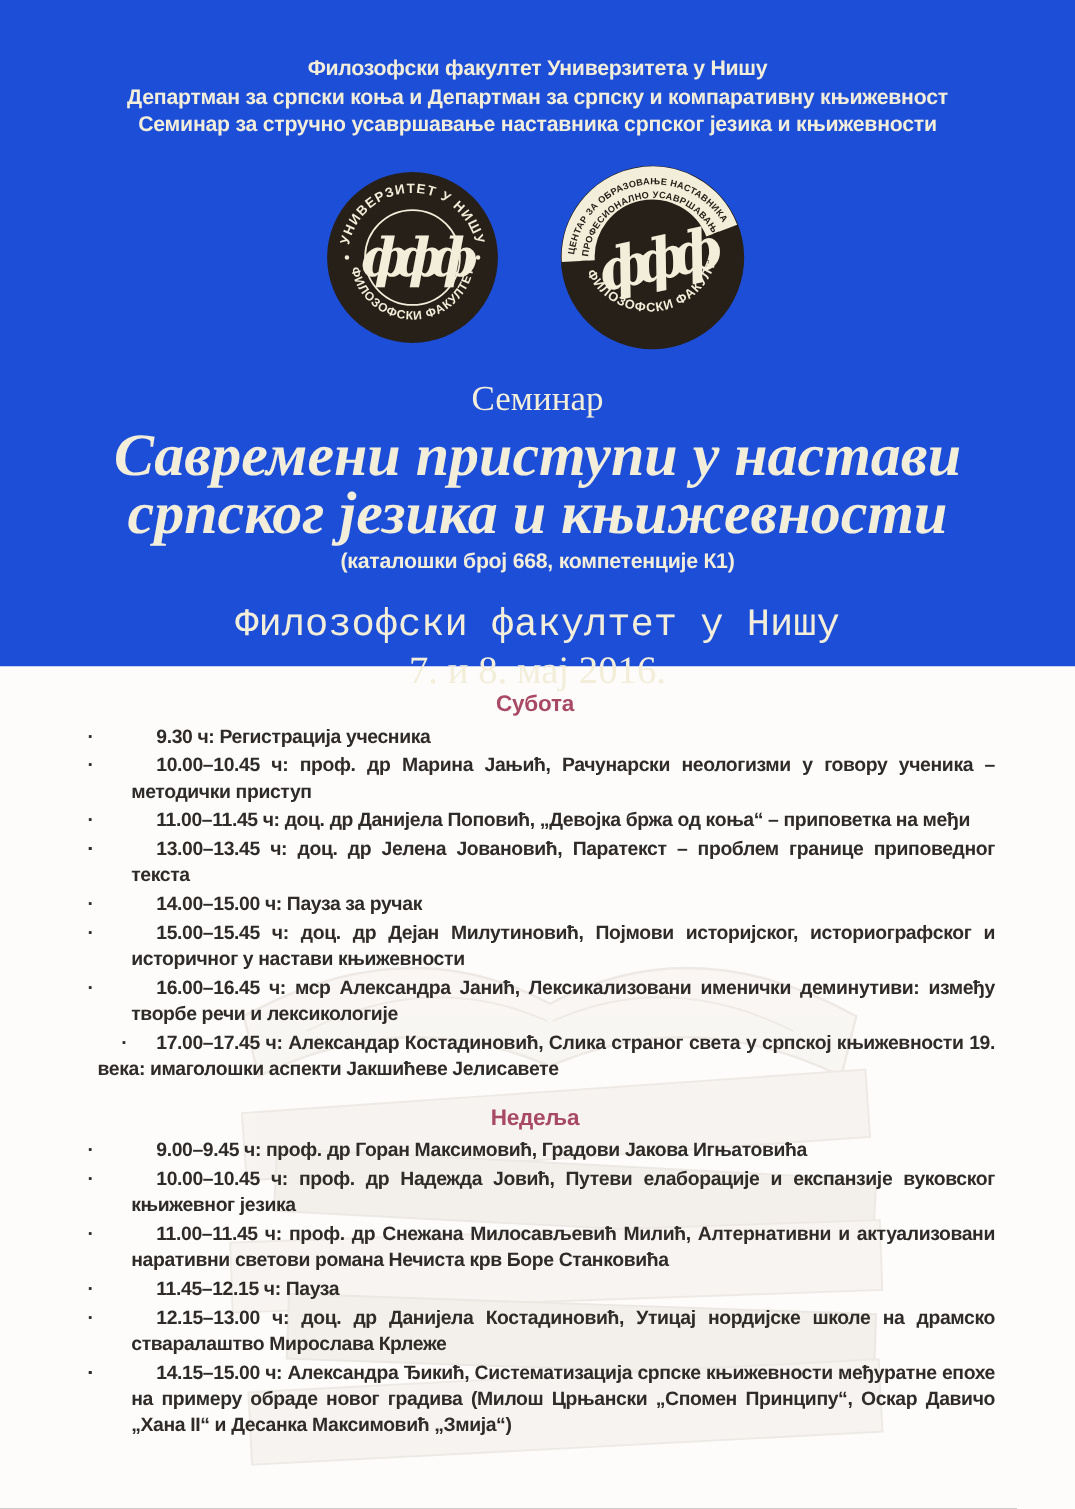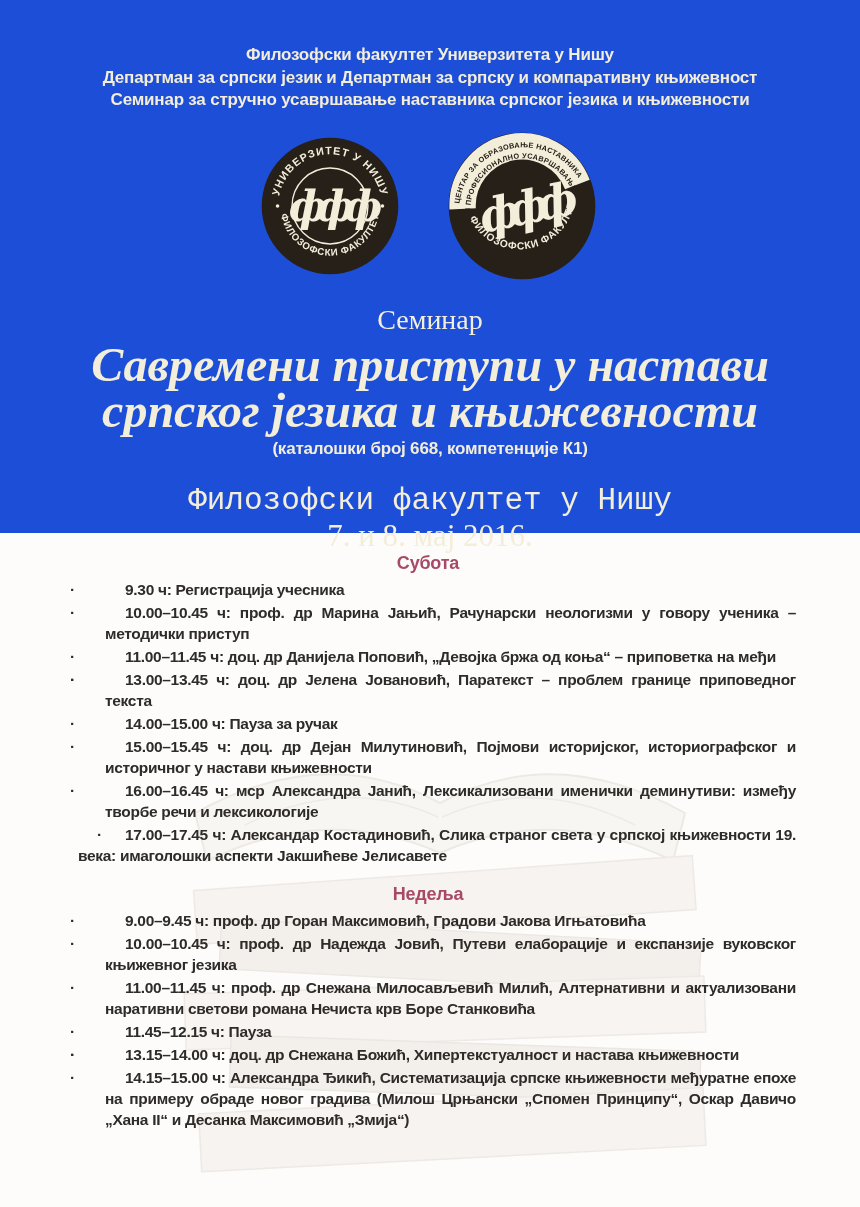--- a/index.html
+++ b/index.html
@@ -106,21 +106,21 @@
   }
   .item.wide-wrap .bullet{left:37px;}
 </style>
 </head>
 <body>
 
 <div class="poster">
 
   <header class="top">
     <p class="hline">Филозофски факултет Универзитета у Нишу</p>
-    <p class="hline">Департман за српски језик и Департман за српску и компаративну књижевност</p>
+    <p class="hline">Департман за српски коња и Департман за српску и компаративну књижевност</p>
     <p class="hline">Семинар за стручно усавршавање наставника српског језика и књижевности</p>
 
     <div class="logos">
 
       <svg width="138" height="138" viewBox="0 0 200 200">
         <circle cx="100" cy="100" r="99" fill="#272019"></circle>
         <circle cx="100" cy="100" r="55" fill="none" stroke="#f2eeda" stroke-width="2"></circle>
         <circle cx="24" cy="100" r="2.6" fill="#f2eeda"></circle>
         <circle cx="176" cy="100" r="2.6" fill="#f2eeda"></circle>
         <defs>
@@ -202,20 +202,20 @@
       <p class="item"><span class="bullet">·</span><span>15.00–15.45 ч: доц. др Дејан Милутиновић, Појмови историјског, историографског и историчног у настави књижевности</span></p>
       <p class="item"><span class="bullet">·</span><span>16.00–16.45 ч: мср Александра Јанић, Лексикализовани именички деминутиви: између творбе речи и лексикологије</span></p>
       <p class="item wide-wrap"><span class="bullet">·</span><span>17.00–17.45 ч: Александар Костадиновић, Слика страног света у српској књижевности 19. века: имаголошки аспекти Јакшићеве Јелисавете</span></p>
 
       <h2 class="day sunday">Недеља</h2>
 
       <p class="item"><span class="bullet">·</span><span>9.00–9.45 ч: проф. др Горан Максимовић, Градови Јакова Игњатовића</span></p>
       <p class="item"><span class="bullet">·</span><span>10.00–10.45 ч: проф. др Надежда Јовић, Путеви елаборације и експанзије вуковског књижевног језика</span></p>
       <p class="item"><span class="bullet">·</span><span>11.00–11.45 ч: проф. др Снежана Милосављевић Милић, Алтернативни и актуализовани наративни светови романа Нечиста крв Боре Станковића</span></p>
       <p class="item"><span class="bullet">·</span><span>11.45–12.15 ч: Пауза</span></p>
+      <p class="item"><span class="bullet">·</span><span>12.15–13.00 ч: доц. др Данијела Костадиновић, Утицај нордијске школе на драмско стваралаштво Мирослава Крлеже</span></p>
       <p class="item"><span class="bullet">·</span></p>
-      <p class="item"><span class="bullet">·</span><span>13.15–14.00 ч: доц. др Снежана Божић, Хипертекстуалност и настава књижевности</span></p>
       <p class="item"><span class="bullet">·</span><span>14.15–15.00 ч: Александра Ђикић, Систематизација српске књижевности међуратне епохе на примеру обраде новог градива (Милош Црњански „Спомен Принципу“, Оскар Давичо „Хана II“ и Десанка Максимовић „Змија“)</span></p>
 
     </div>
 
   </main>
 </div>
 
 </body></html>

